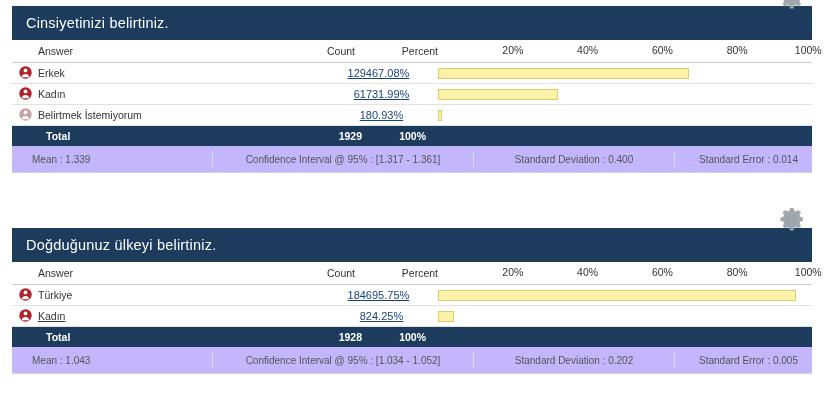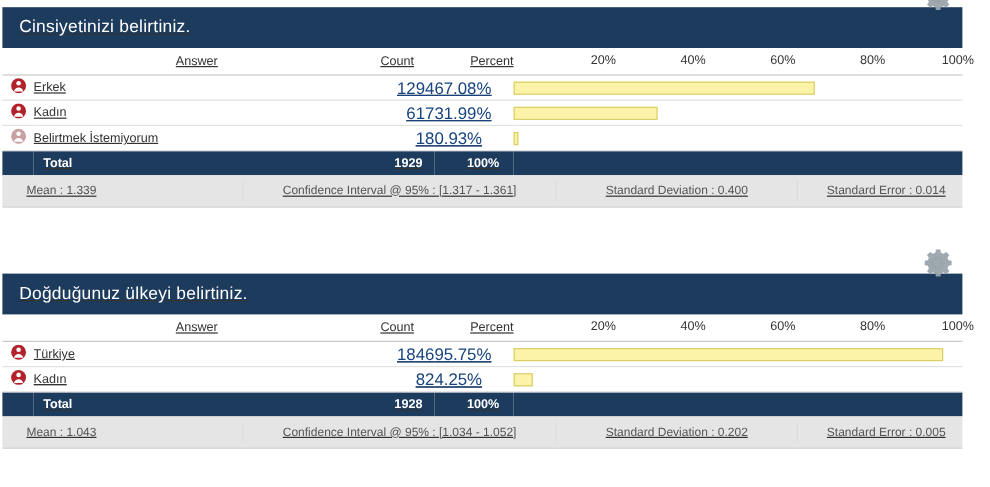--- a/index.html
+++ b/index.html
@@ -15,24 +15,23 @@
     color: #333;
     overflow: hidden;
   }
   .page {
     width: 825px;
     height: 406px;
     position: relative;
   }
   .panel {
     position: absolute;
-    left: 2px;
+    left: 12px;
     width: 800px;
     background: #ffffff;
-    text-decoration: underline;
   }
   .panel-1 { top: 6px; }
   .panel-2 { top: 228px; }
 
   .panel-header {
     position: relative;
     background: #1d3b5c;
     height: 34px;
     display: flex;
     align-items: center;
@@ -68,21 +67,21 @@
   .col-count  { width: 62px; }
   .col-pct    { width: 66px; }
   .col-bar    { width: auto; }
 
   thead tr.head-row th {
     height: 22px;
     border-bottom: 1px solid #c8c8c8;
     color: #333;
     font-size: 10.5px;
   }
-  th.h-answer { text-align: center; padding-left: 8px; }
+  th.h-answer { text-align: left; padding-left: 8px; }
   th.h-count  { text-align: center; padding-right: 10px; }
   th.h-pct    { text-align: right; padding-right: 12px; }
   th.h-bar    { padding: 0; }
 
   .axis {
     position: relative;
     height: 14px;
   }
   .axis span {
     position: absolute;
@@ -112,21 +111,21 @@
   }
   .answer-cell .und { text-decoration: underline; }
 
   .count-cell {
     text-align: right;
     padding-right: 10px;
   }
   .count-cell a, .pct-cell a {
     color: #16437e;
     text-decoration: underline;
-    font-size: 14px;
+    font-size: 11px;
   }
   .pct-cell {
     text-align: left;
     padding-right: 12px;
   }
 
   .bar-cell { padding: 0; }
   .bar-track {
     position: relative;
     height: 11px;
@@ -162,21 +161,21 @@
     text-align: right;
     padding-right: 12px;
     font-weight: bold;
   }
 
   .stats-row {
     display: flex;
     border-bottom: 1px solid #d5d5d5;
     height: 26px;
     align-items: center;
-    background: #e5e5e5;
+    background: #c4b5fd;
   }
   .stats-cell {
     font-size: 10px;
     color: #555;
     text-align: center;
     white-space: nowrap;
   }
   .stats-cell.mean { width: 180px; text-align: left; padding-left: 20px; }
   .stats-cell.ci   { width: 260px; }
   .stats-cell.sd   { width: 200px; }

